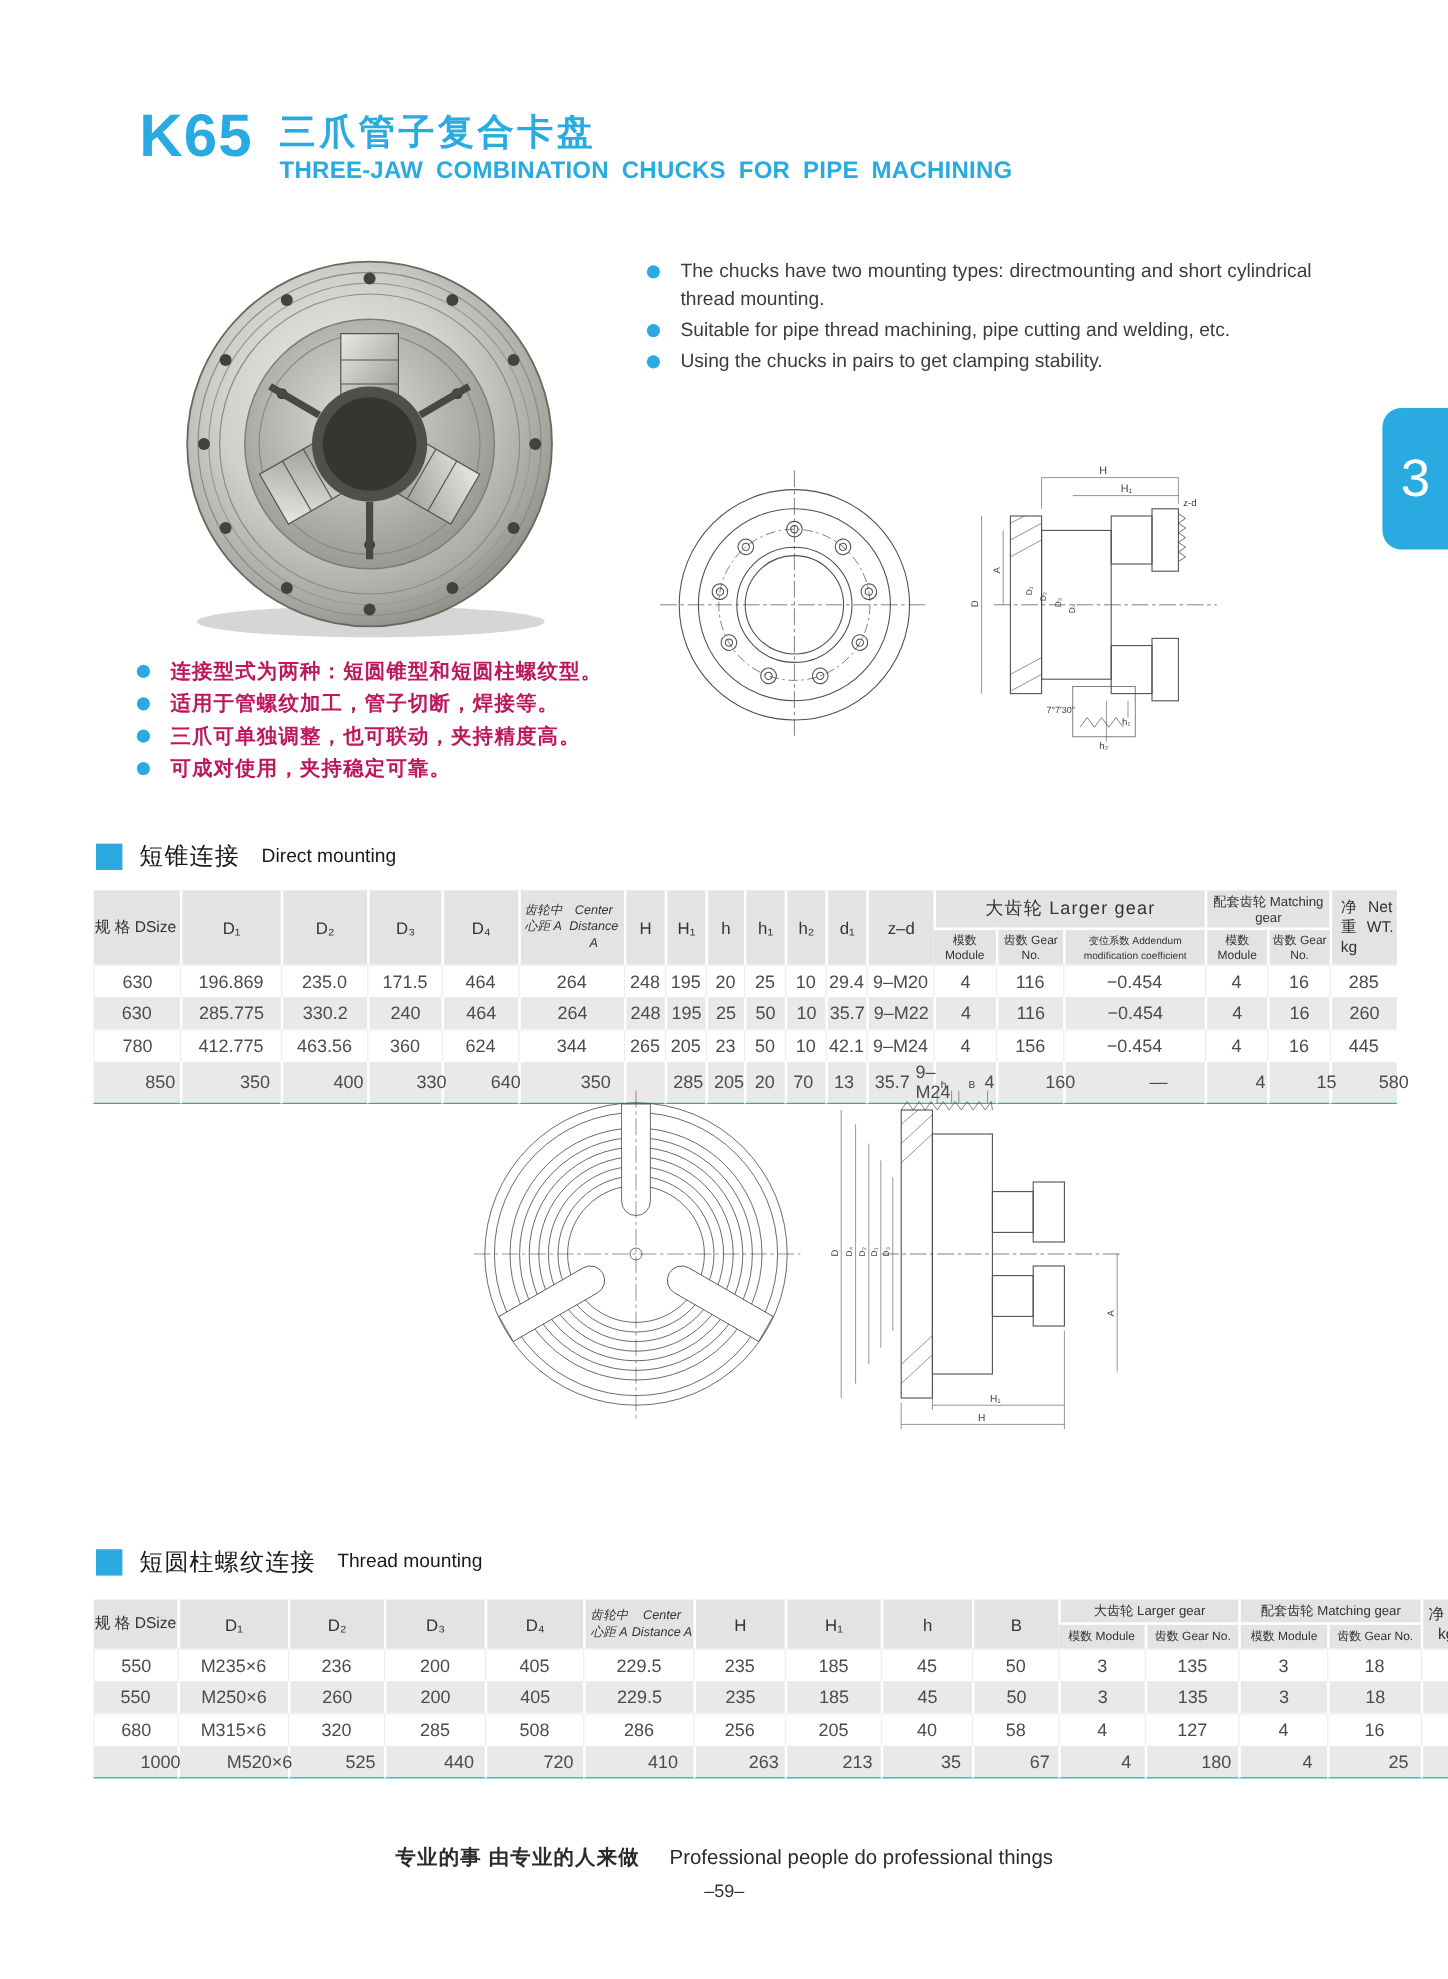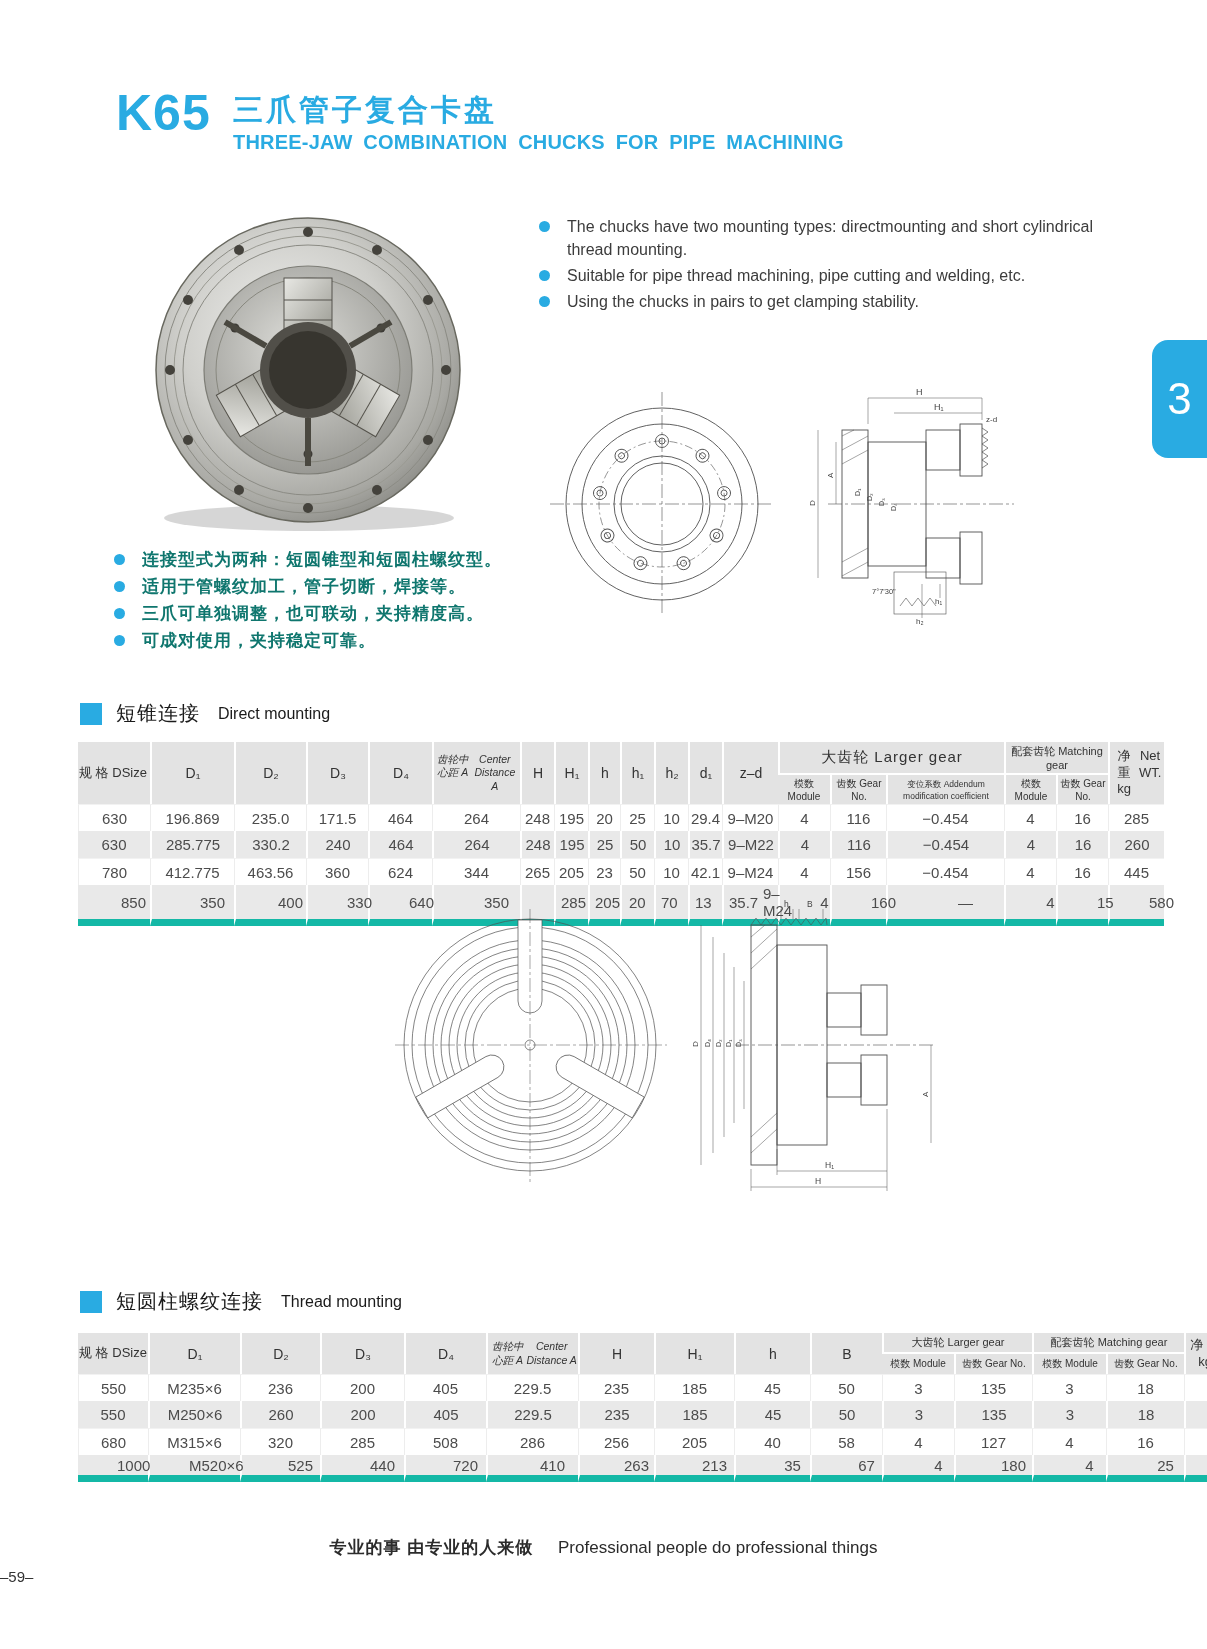--- a/index.html
+++ b/index.html
@@ -16,21 +16,21 @@
   
   .side-tab { right:0; top:340px; width:55px; height:118px; background:#29abe2; border-radius:16px 0 0 16px;
               display:flex; align-items:center; justify-content:center; color:#fff; font-size:44px; }
 
   
   .feat-list { list-style:none; }
   .feat-list li { position:relative; padding-left:30px; }
   .feat-list .dot { position:absolute; left:2px; top:6px; width:11px; height:11px; border-radius:50%; background:#29abe2; }
   .feat-en { left:537px; top:215px; width:556px; font-size:16px; line-height:23px; color:#3c3c3c; }
   .feat-en li { margin-bottom:3px; text-align:justify; }
-  .feat-zh { left:112px; top:550px; width:460px; font-size:17px; line-height:20px; font-weight:bold; color:#0f766e; letter-spacing:1px; }
+  .feat-zh { left:112px; top:550px; width:460px; font-size:17px; line-height:20px; font-weight:bold; color:#be185d; letter-spacing:1px; }
   .feat-zh li { margin-bottom:7px; }
   .feat-zh .dot { top:4px; }
 
   
   .sec-head { display:flex; align-items:center; }
   .sec-sq { width:22px; height:22px; background:#29abe2; margin-right:14px; }
   .sec-zh { font-size:20px; font-weight:normal; color:#1a1a1a; letter-spacing:1px; }
   .sec-en { font-size:16px; color:#1a1a1a; margin-left:18px; }
 
   
@@ -41,29 +41,29 @@
   table.spec .sub { border-top:2px solid #fff; font-size:10px; height:22px; }
   table.spec .tiny { font-size:8.5px; }
   .h2l { display:flex; flex-direction:row; line-height:1.3; font-size:13px; }
   .h2l.small { font-size:10.5px;font-style:italic; }
   .sym { font-size:14px; }
   .big { font-size:15px; letter-spacing:1px; }
   .med { font-size:11px; }
   table.spec tbody td { text-align:center; font-size:15px; color:#4c4c4c; height:27px; border-left:2px solid #fff; }
   table.spec tbody tr.odd td { background:#fff; border-left:1px solid #ededed; border-top:1px solid #f2f2f2; }
   table.spec tbody tr.even td { background:#e9e9e9; }
-  table.spec tbody tr:last-child td { border-bottom:7px solid #14b8a6;padding-left:39px; }
+  table.spec tbody tr:last-child td { border-bottom:1px solid #14b8a6;padding-left:39px; }
   .t1 th { height:31px; }
   .t2 tbody td { height:27px; }
 
   
   .footer-line { left:0; top:1536px; width:1207px; text-align:center; font-size:17px; color:#2b2b2b; }
   .footer-line .zh { font-weight:bold; letter-spacing:1px; }
   .footer-line .en { margin-left:20px; font-weight:normal; }
-  .page-num { left:0; top:1568px; width:1207px; font-size:15px; color:#333; }
+  .page-num { left:0; top:1568px; width:1207px; text-align:center; font-size:15px; color:#333; }
 
   svg text { font-family:"Liberation Sans","DejaVu Sans",sans-serif; }
 </style>
 </head>
 <body>
 
 <div class="page">
 
   <div class="abs model">K65</div>
   <div class="abs title-zh">三爪管子复合卡盘</div>

